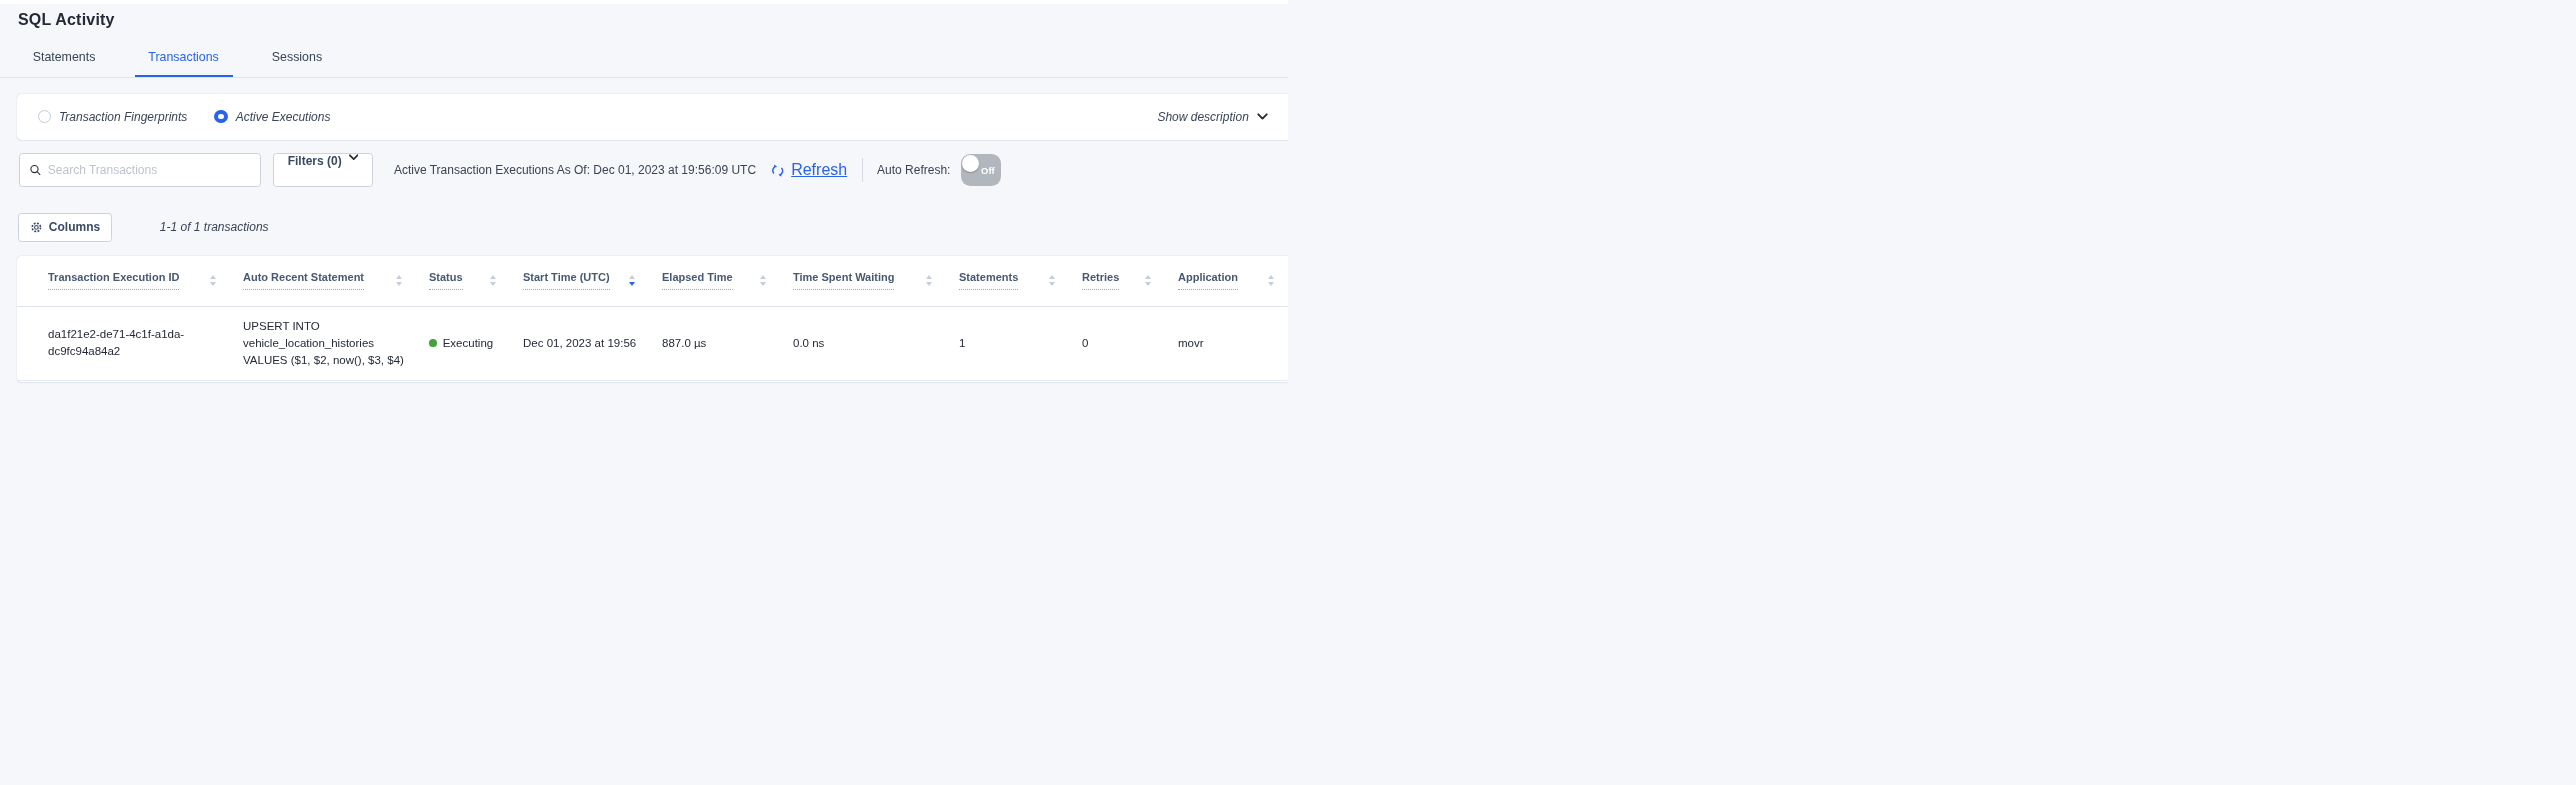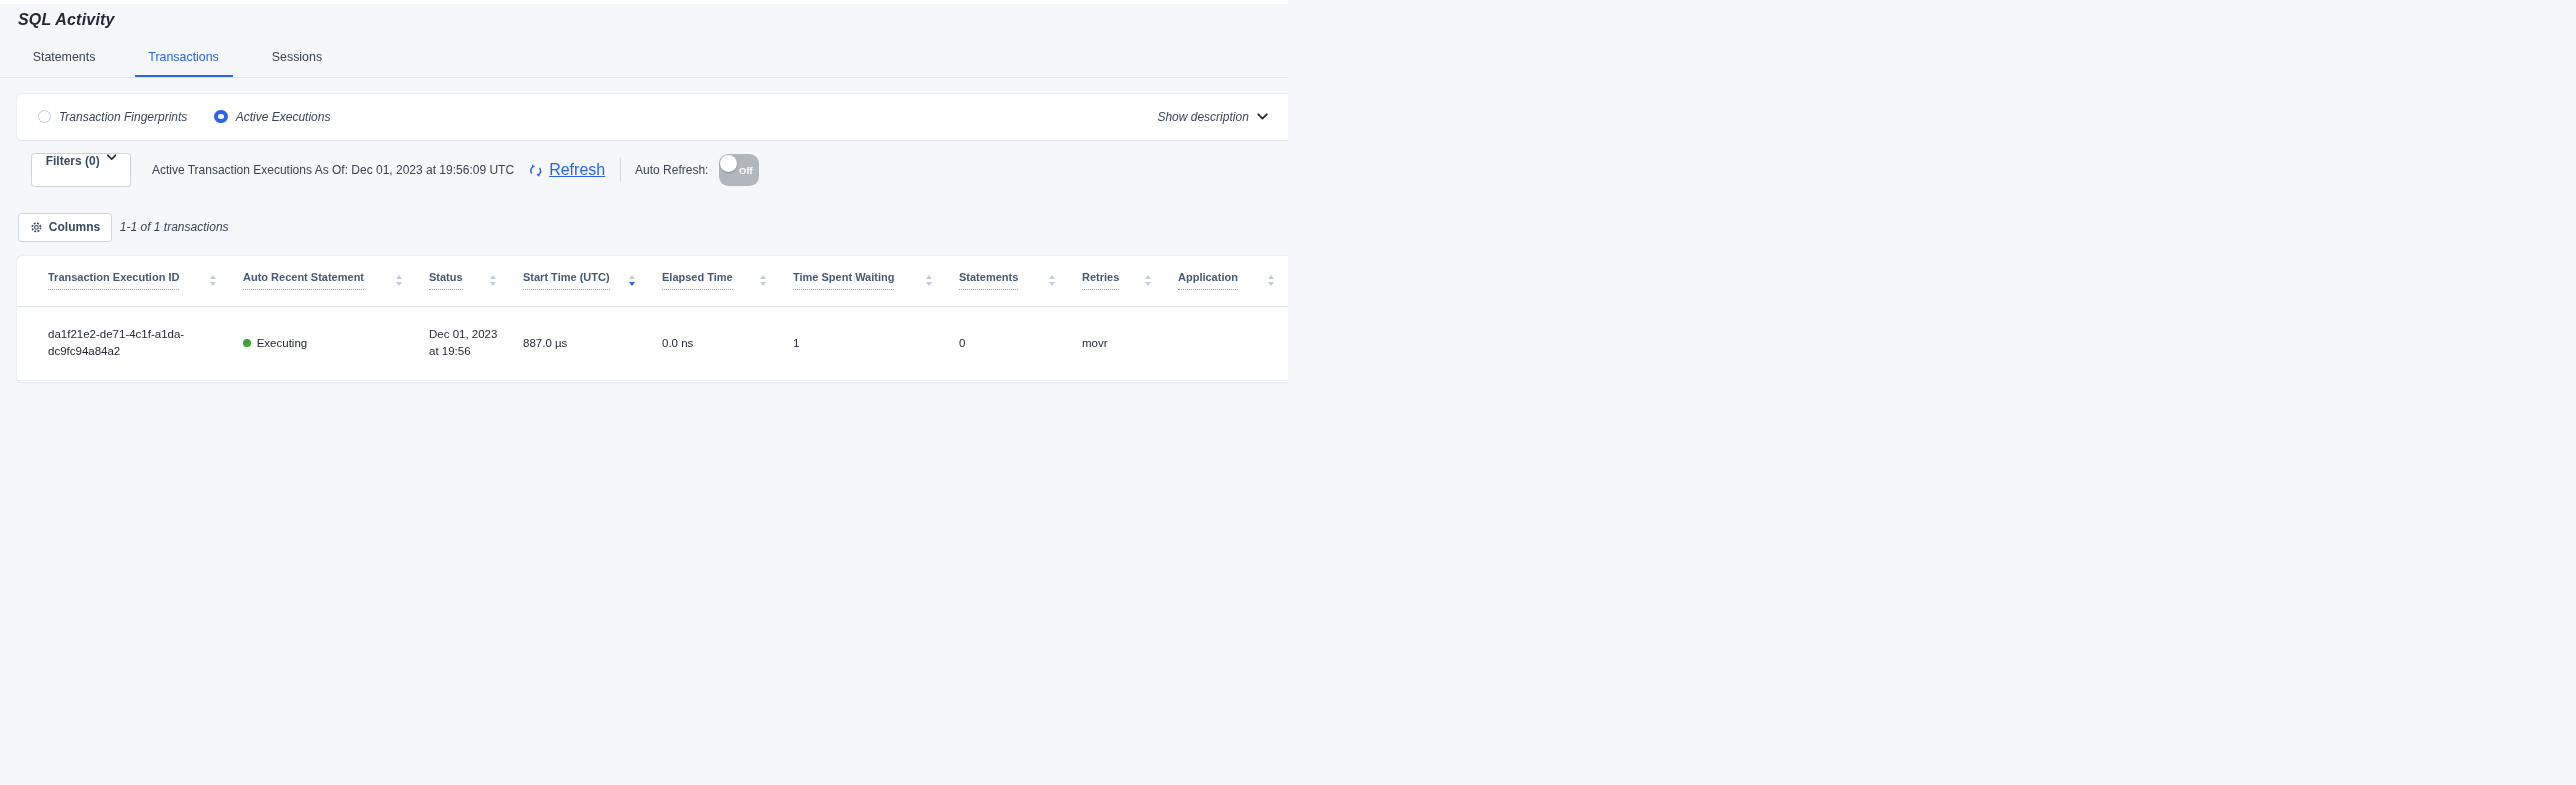--- a/index.html
+++ b/index.html
@@ -8,21 +8,21 @@
     font-family:"Liberation Sans", sans-serif;
     background:#f5f7fa;
     color:#242a35;
     overflow:hidden;
   }
   .top-strip { height:4.3px; background:#ffffff; }
 
   
   .page-title {
     margin:6.8px 0 0 18px;
-    font-size:16px; font-weight:bold; color:#242a35; letter-spacing:0.2px;font-style:italic;
+    font-size:16px; font-weight:bold; color:#242a35; letter-spacing:0.2px;
   }
   .tabs {
     margin-top:21.3px; padding-left:19px;
     display:flex; align-items:flex-end;
     border-bottom:0.9px solid #e0e5eb;
   }
   .tab {
     font-size:12.4px; color:#394455;
     padding:0 13.7px 10.2px 13.7px; margin-right:25.6px;
     border-bottom:2.6px solid transparent; cursor:pointer;
@@ -83,21 +83,21 @@
     background:#b2b7bd; position:relative; cursor:pointer;
     display:flex; align-items:center; justify-content:flex-end; padding-right:6.8px;
   }
   .toggle .knob {
     position:absolute; left:0.9px; top:0.9px; width:17px; height:17px;
     background:#fff; border-radius:50%; box-shadow:0 0.9px 1.7px rgba(0,0,0,.25);
   }
   .toggle .state { color:#fff; font-size:9.4px; font-weight:bold; }
 
   
-  .columns-row { margin:25.6px 0 0 18px; display:flex; align-items:center; }
+  .columns-row { margin:25.6px 0 0 18px; display:flex; align-items:center;gap:40px; }
   .columns-btn {
     height:29px; padding:0 11px; background:#fff;
     border:0.9px solid #ccd3df; border-radius:3.4px;
     display:flex; align-items:center; cursor:pointer;
   }
   .columns-btn span { font-size:12px; font-weight:bold; color:#394a64; margin-left:6px; }
   .result-count { margin-left:7.7px; font-size:12px; color:#394455;font-style:italic; }
 
   
   .table-card { margin-top:13.7px; height:126px; overflow:hidden; }
@@ -157,20 +157,27 @@
   </div>
   <div class="show-description">
     <span>Show description</span>
     <svg width="11" height="7.7" viewBox="0 0 13 9">
       <polyline points="1.5,1.5 6.5,6.5 11.5,1.5" fill="none" stroke="#242a35" stroke-width="2.2" stroke-linecap="round" stroke-linejoin="round"></polyline>
     </svg>
   </div>
 </div>
 
 <div class="toolbar">
+  <div class="search-box">
+    <svg width="13.7" height="13.7" viewBox="0 0 16 16">
+      <circle cx="7" cy="7" r="4.6" fill="none" stroke="#242a35" stroke-width="1.4"></circle>
+      <line x1="10.4" y1="10.4" x2="14" y2="14" stroke="#242a35" stroke-width="1.4" stroke-linecap="round"></line>
+    </svg>
+    <input type="text" placeholder="Search Transactions" style="">
+  </div>
 
   <div class="filters-btn">
     <span>Filters (0)</span>
     <svg width="9.4" height="6.8" viewBox="0 0 11 8">
       <polyline points="1,1.5 5.5,6 10,1.5" fill="none" stroke="#242a35" stroke-width="2" stroke-linecap="round" stroke-linejoin="round"></polyline>
     </svg>
   </div>
 
   <div class="asof-text">Active Transaction Executions As Of: Dec 01, 2023 at 19:56:09 UTC</div>
 
@@ -269,20 +276,23 @@
           <span class="up"></span>
           <span class="down"></span>
         </span>
     </div>
   </div>
 
   <div class="trow">
     <div class="td">
       <span class="wrap-narrow">da1f21e2-de71-4c1f-a1da-dc9fc94a84a2</span>
     </div>
+    <div class="td">
+      <span class="wrap-stmt">UPSERT INTO vehicle_location_histories VALUES ($1, $2, now(), $3, $4)</span>
+    </div>
     <div class="td status-cell">
       <span class="status-dot"></span>
       <span>Executing</span>
     </div>
     <div class="td">Dec 01, 2023 at 19:56</div>
     <div class="td">887.0 µs</div>
     <div class="td">0.0 ns</div>
     <div class="td">1</div>
     <div class="td">0</div>
     <div class="td">movr</div>

